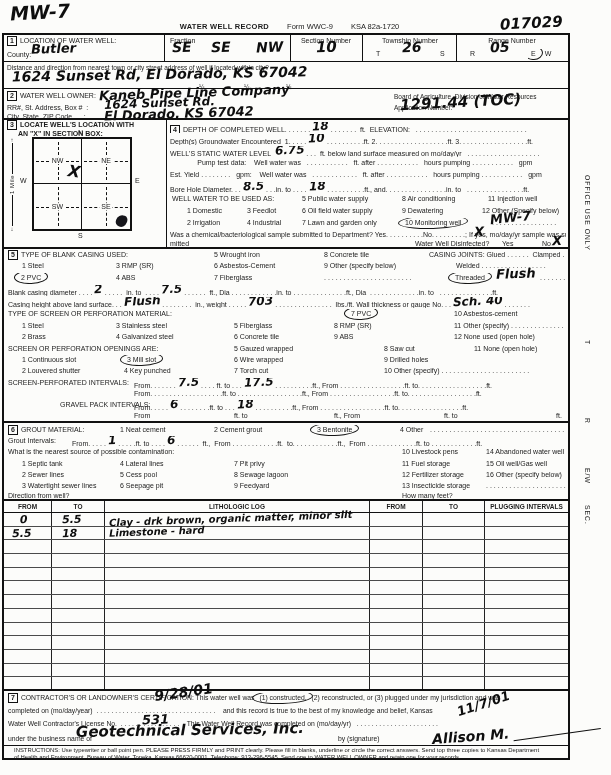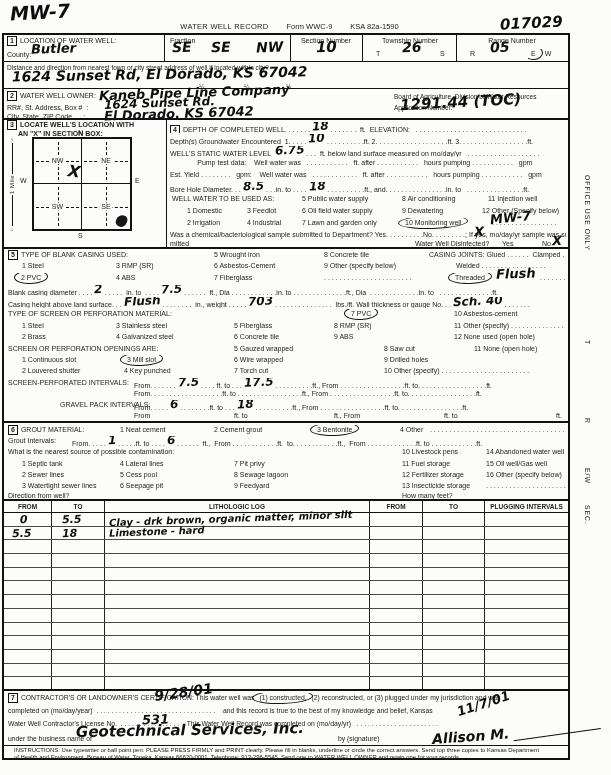--- a/index.html
+++ b/index.html
@@ -1,20 +1,20 @@
 <!DOCTYPE html>
 <html><head>
 <meta charset="utf-8">
 <style>
   html,body{margin:0;padding:0;background:#e8e8e4;}
   *{box-sizing:border-box;}
   .sheet{position:relative;width:611px;height:775px;background:#fcfcfa;overflow:hidden;
          font-family:"Liberation Sans",sans-serif;color:#1b1b1b;}
   .hdr{position:absolute;top:22px;left:0;width:580px;text-align:center;font-size:7.5px;}
-  .hdr .t{font-weight:400;letter-spacing:.3px;margin-left:8px;}
+  .hdr .t{font-weight:700;letter-spacing:.3px;margin-left:8px;}
   .hdr span{margin:0 9px;}
   .form{position:absolute;left:2px;top:33px;width:568px;height:727px;border:2px solid #111;}
   .ln{position:absolute;left:4px;right:2px;height:11px;font-size:7px;line-height:9px;white-space:pre;overflow:hidden;}
   .ln .a{position:absolute;top:0;white-space:pre;}
   .sn{display:inline-block;border:1px solid #111;padding:0 2px;margin-right:3px;
       font-weight:700;font-size:7px;line-height:8px;}
   .b{font-weight:700;}
   .ctr{text-align:center;}
   .vl{position:absolute;width:0;border-left:1px solid #111;}
   .hl{position:absolute;left:0;right:0;height:0;border-top:1px solid #111;}
@@ -57,21 +57,21 @@
   .flourish{display:inline-block;width:88px;border-bottom:1.6px solid #0e0e0e;transform:rotate(-4deg);margin-left:4px;}
 </style>
 </head>
 <body>
 
 <div class="sheet">
 
   <div class="hw" style="left:10px;top:3px;font-size:19px;transform:rotate(-3deg);">MW-7</div>
   <div class="hw" style="left:500px;top:16px;font-size:15px;transform:rotate(-3deg);">017029</div>
 
-  <div class="hdr"><span class="t">WATER WELL RECORD</span><span>Form WWC-9</span><span>KSA 82a-1590</span></div>
+  <div class="hdr"><span class="t">WATER WELL RECORD</span><span>Form WWC-9</span><span>KSA 82a-1720</span></div>
 
   <div class="form">
 
     <div class="ln" style="top:1px;left:3px;"><span class="sn">1</span><span>LOCATION OF WATER WELL:</span></div>
     <div class="ln" style="top:15px;left:3px;">County:</div>
     <span class="hw" style="left:27px;top:7px;font-size:13px;">Butler</span>
     <div class="ln" style="top:1px;left:166px;">Fraction</div>
     <span class="hw" style="left:168px;top:5px;font-size:14px;">SE</span>
     <span class="qm" style="left:195px;top:48px;">¼</span>
     <span class="hw" style="left:207px;top:5px;font-size:14px;">SE</span>

